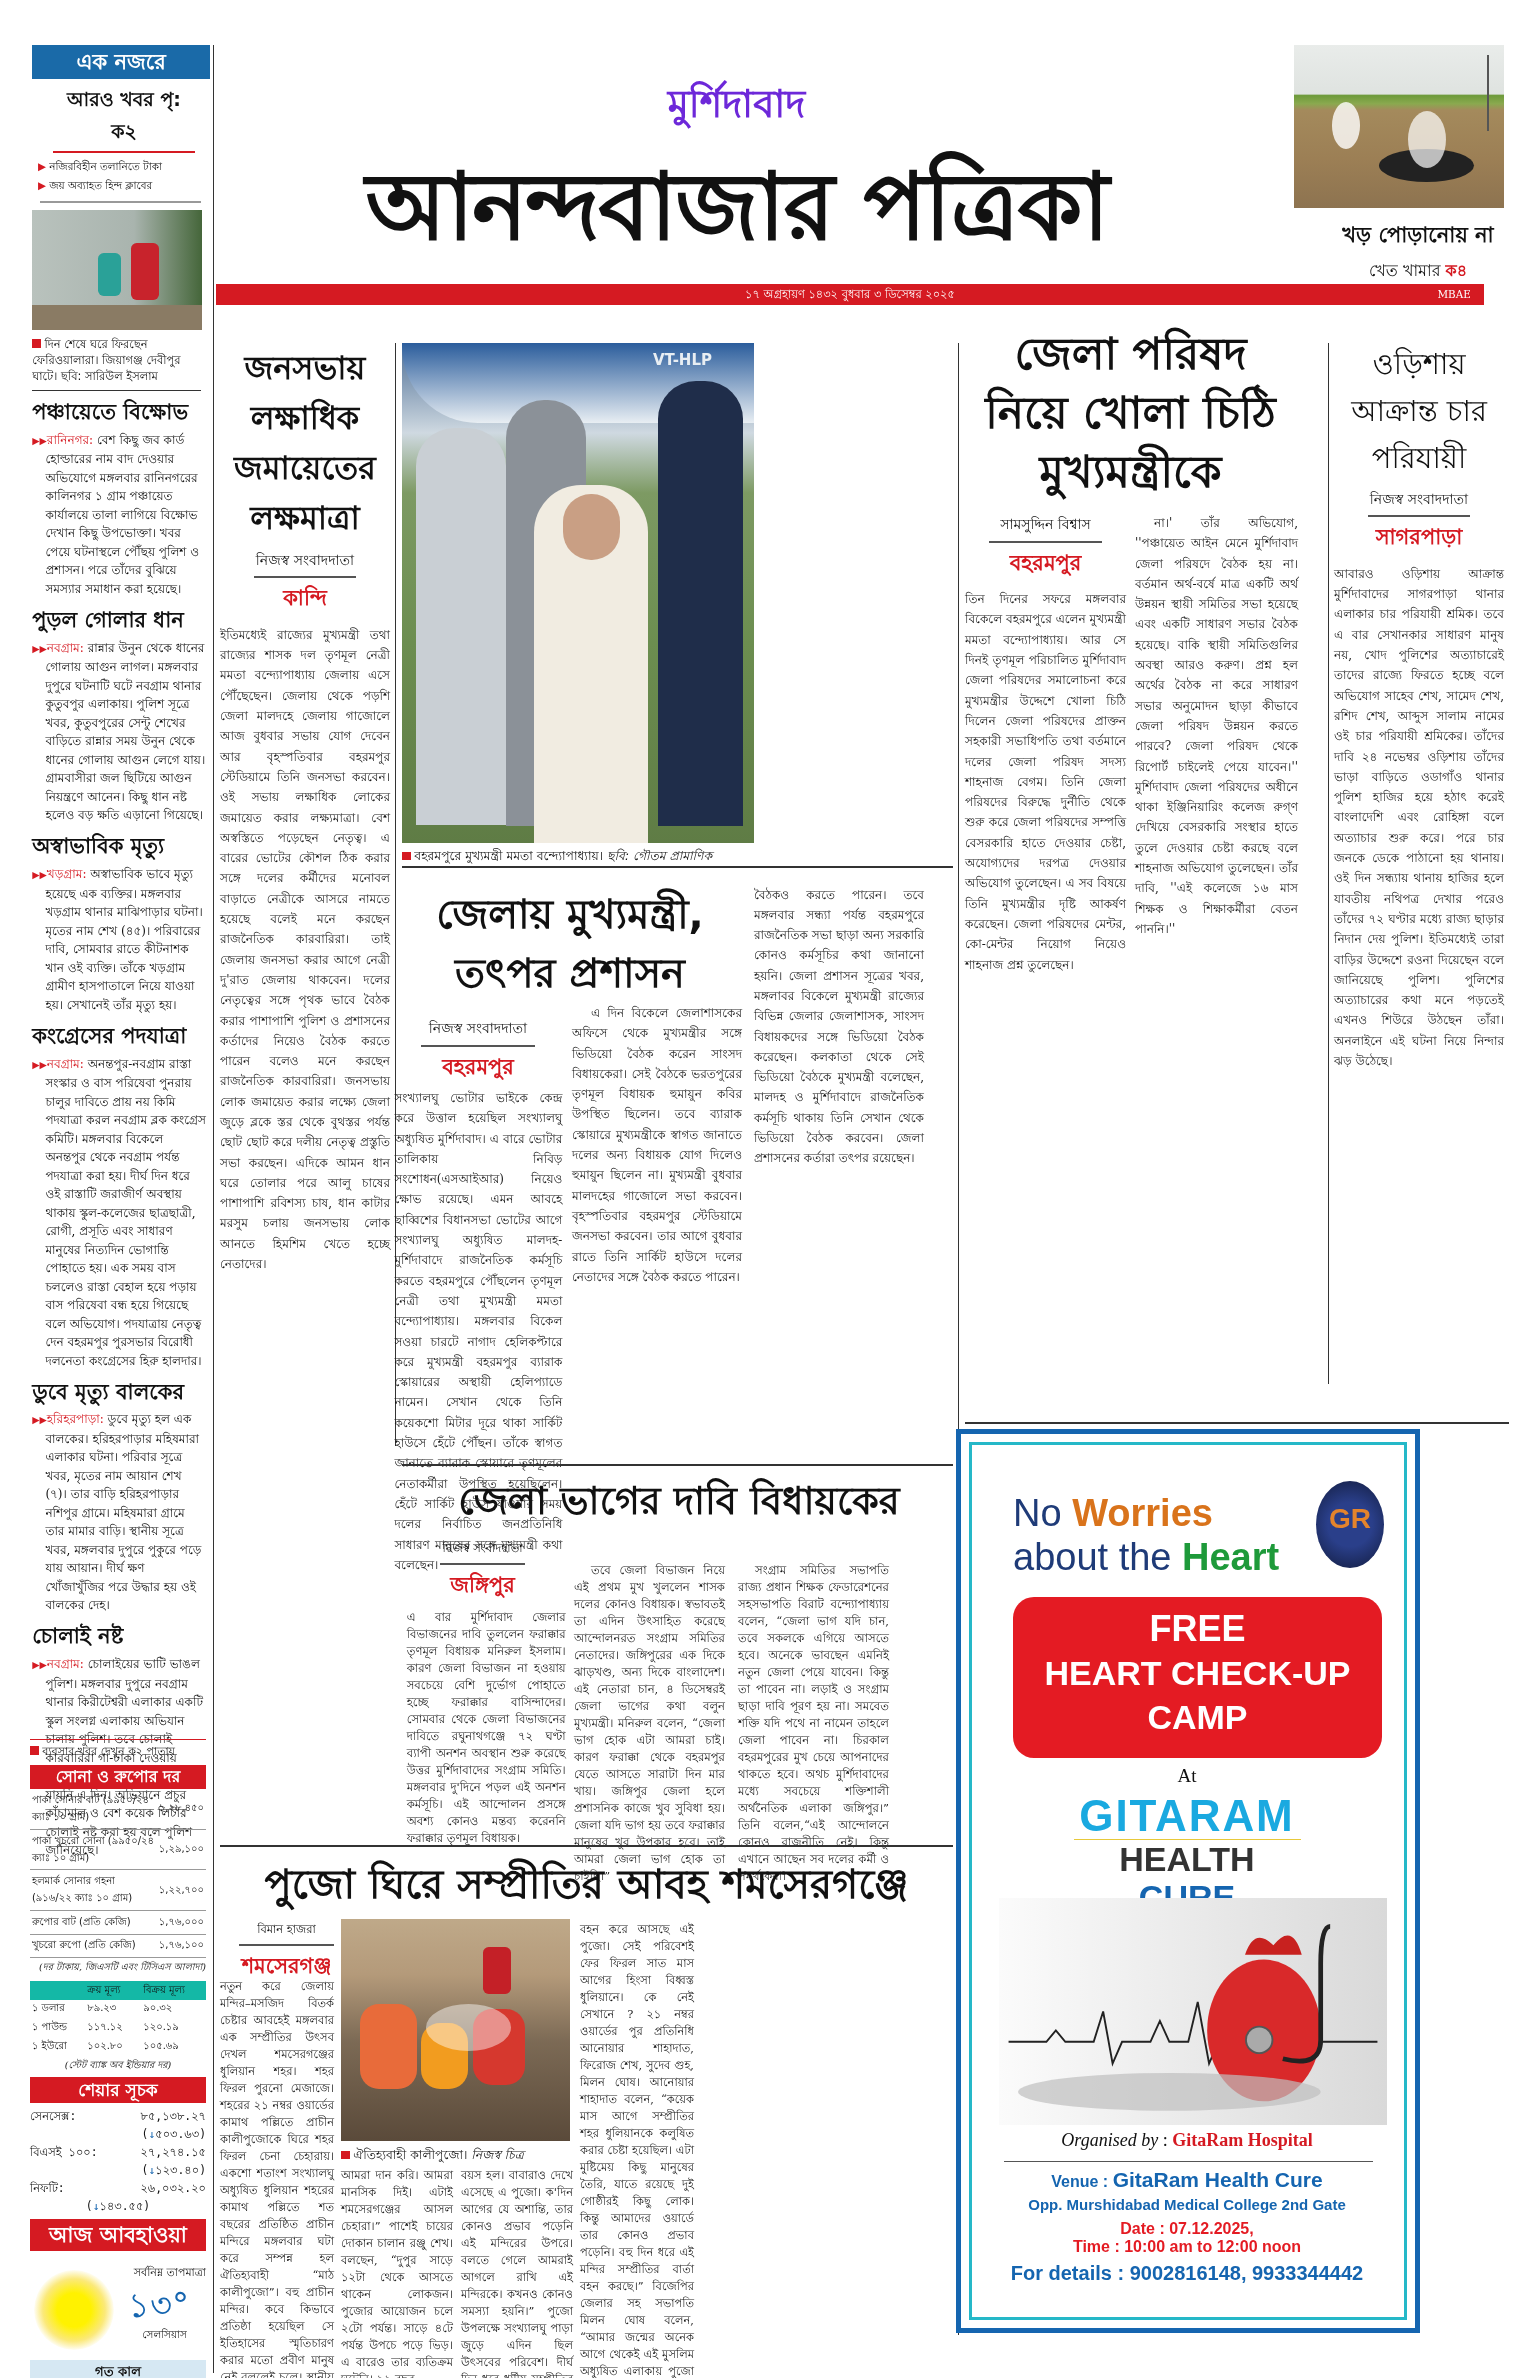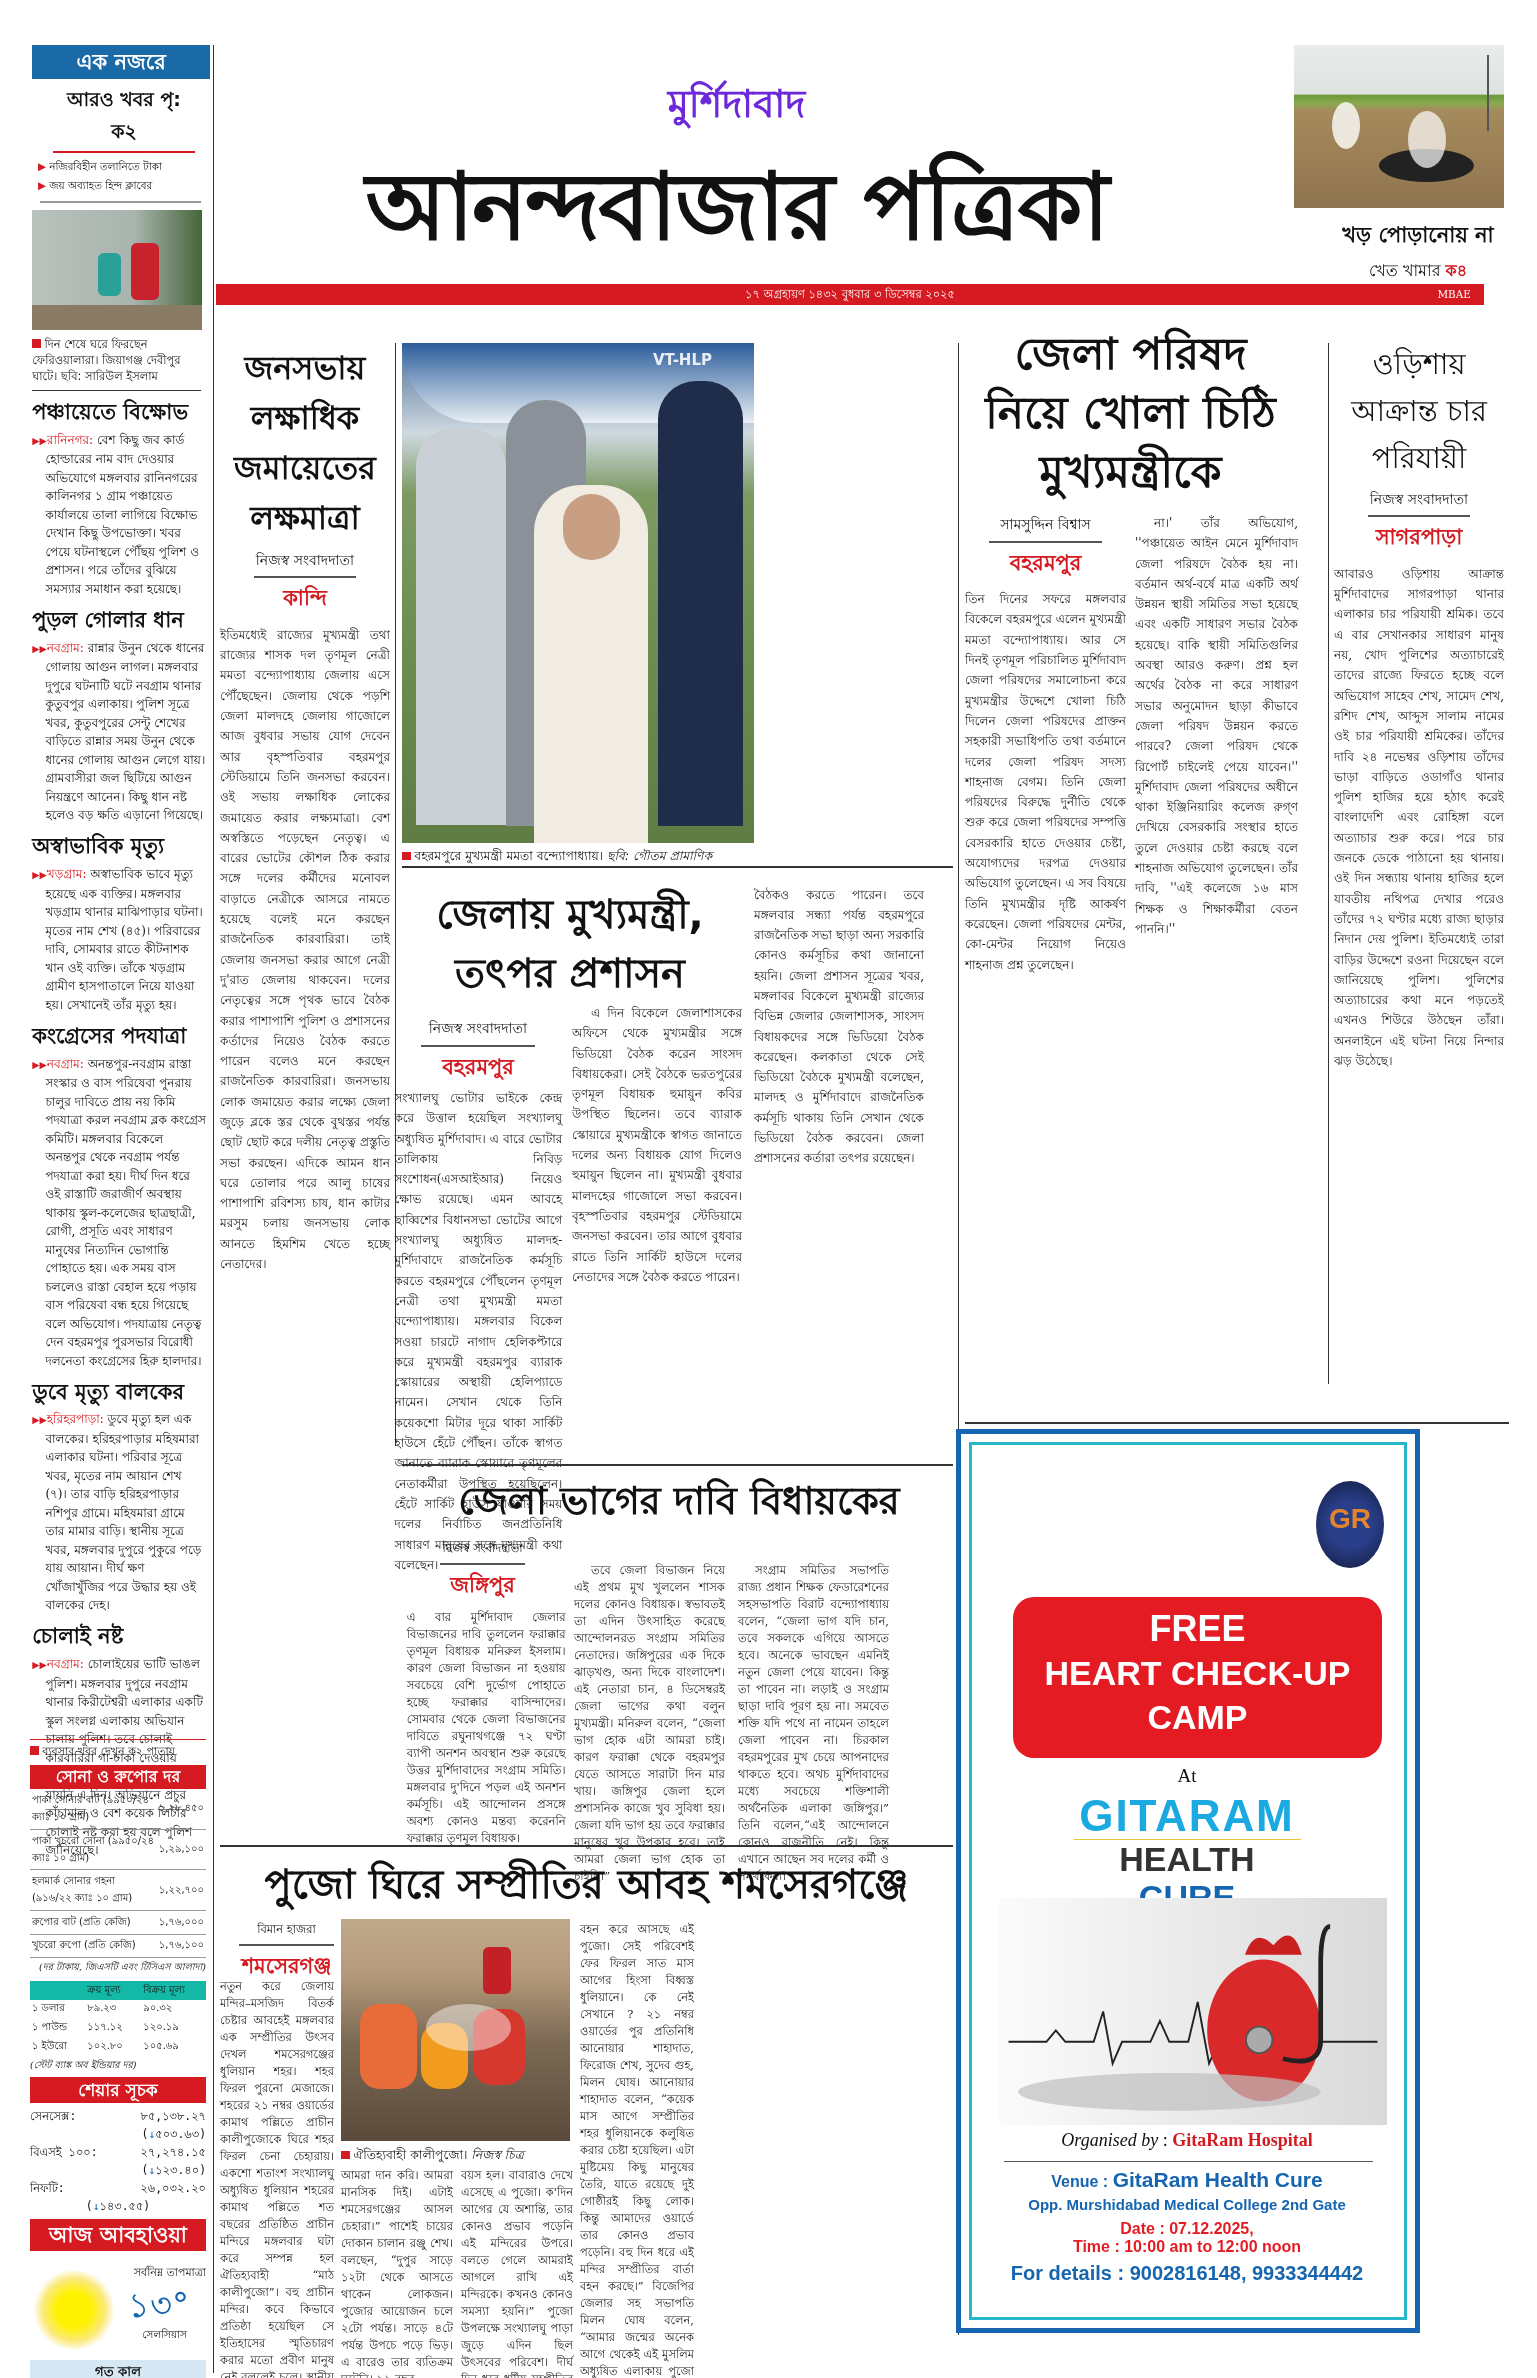--- a/index.html
+++ b/index.html
@@ -145,21 +145,21 @@
           <td>১১৭.১২</td>
           <td>১২০.১৯</td>
         </tr>
     <tr>
           <td>১ ইউরো</td>
           <td>১০২.৮০</td>
           <td>১০৫.৬৯</td>
         </tr>
   </tbody>
     </table>
-  <div style="font-size:9.5px;font-style:italic;text-align:left;margin:1.9px 0 3.8px">(স্টেট ব্যাঙ্ক অব ইন্ডিয়ার দর)</div>
+  <div style="font-size:9.5px;font-style:italic;text-align:center;margin:1.9px 0 3.8px">(স্টেট ব্যাঙ্ক অব ইন্ডিয়ার দর)</div>
   <div class="redbar" style="font-size:17px;height:26.5px;line-height:26.5px">শেয়ার সূচক</div>
   <div class="idx" style="margin-top:3.8px">
     <div><span>সেনসেক্স:</span><span style="float:right">৮৫,১৩৮.২৭</span></div>
     <div style="text-align:right">(<span style="color:#1565b0">↓</span><span>৫০৩.৬৩</span>)</div>
     <div><span>বিএসই ১০০:</span><span style="float:right">২৭,২৭৪.১৫</span></div>
     <div style="text-align:right">(<span style="color:#1565b0">↓</span><span>১২৩.৪০</span>)</div>
     <div><span>নিফটি:</span><span style="float:right">২৬,০৩২.২০</span></div>
     <div style="text-align:center">(<span style="color:#1565b0">↓</span><span>১৪৩.৫৫</span>)</div>
   </div>
   <div class="redbar" style="font-size:21px;height:32px;line-height:32px;margin-top:3.8px">আজ আবহাওয়া</div>
@@ -269,20 +269,24 @@
   <div class="caption" style="position:absolute;left:121px;top:293px;width:237px">
     <span class="sq"></span><span>ঐতিহ্যবাহী কালীপুজো।</span> <i>নিজস্ব চিত্র</i>
   </div>
   <div class="body-text abs" style="left:121px;top:314px;width:112px;font-size:11.4px;line-height:17px">আমরা দান করি। আমরা মানসিক দিই। এটাই শমসেরগঞ্জের আসল চেহারা।” পাশেই চায়ের দোকান চালান রঞ্জু শেখ। বলছেন, “দুপুর সাড়ে ১২টা থেকে আসতে থাকেন লোকজন। পুজোর আয়োজন চলে ২টো পর্যন্ত। সাড়ে ৪টে পর্যন্ত উপচে পড়ে ভিড়। এ বারেও তার ব্যতিক্রম ঘটেনি। ২২ বছর</div>
   <div class="body-text abs" style="left:241px;top:314px;width:112px;font-size:11.4px;line-height:17px">বয়স হল। বাবারাও দেখে এসেছে এ পুজো। ক'দিন আগের যে অশান্তি, তার কোনও প্রভাব পড়েনি এই মন্দিরের উপরে। বলতে গেলে আমরাই আগলে রাখি এই মন্দিরকে। কখনও কোনও সমস্যা হয়নি।” পুজো উপলক্ষে সংখ্যালঘু পাড়া জুড়ে এদিন ছিল উৎসবের পরিবেশ। দীর্ঘ দিন ধরে ধর্মীয় সম্প্রীতির বার্তা</div>
   <div class="body-text abs" style="left:360px;top:68px;width:114px;font-size:11.4px;line-height:17px">বহন করে আসছে এই পুজো। সেই পরিবেশই ফের ফিরল সাত মাস আগের হিংসা বিধ্বস্ত ধুলিয়ানে। কে নেই সেখানে ? ২১ নম্বর ওয়ার্ডের পুর প্রতিনিধি আনোয়ার শাহাদাত, ফিরোজ শেখ, সুদেব গুহ, মিলন ঘোষ। আনোয়ার শাহাদাত বলেন, “কয়েক মাস আগে সম্প্রীতির শহর ধুলিয়ানকে কলুষিত করার চেষ্টা হয়েছিল। এটা মুষ্টিমেয় কিছু মানুষের তৈরি, যাতে রয়েছে দুই গোষ্ঠীরই কিছু লোক। কিন্তু আমাদের ওয়ার্ডে তার কোনও প্রভাব পড়েনি। বহু দিন ধরে এই মন্দির সম্প্রীতির বার্তা বহন করছে।” বিজেপির জেলার সহ সভাপতি মিলন ঘোষ বলেন, “আমার জন্মের অনেক আগে থেকেই এই মুসলিম অধ্যুষিত এলাকায় পুজো হয়ে আসছে। সকলেরই পূর্ণ সহযোগিতা রয়েছে এতে।ধুলিয়ানের ঘটনার পুনরাবৃত্তি হোক কেউ চাই না। দুই সম্প্রদায়ের মানুষই অতীতে ক্ষতিগ্রস্ত হয়েছেন। সকলেই ভুলতে চান সেই স্মৃতিকে।”</div>
 </div>
 
 <div class="ad">
   <div class="ad-inner"></div>
+  <div class="abs" style="left:52px;top:57px;font-family:'Liberation Sans',sans-serif;font-size:38px;line-height:44px">
+    <div><span style="color:#1f3b78">No</span> <b style="color:#d9731b">Worries</b></div>
+    <div><span style="color:#1f3b78">about the</span> <b style="color:#1e9a3a">Heart</b></div>
+  </div>
   <div class="abs" style="left:355px;top:47px;width:68px;height:87px;border-radius:50%;background:radial-gradient(circle,#2a3f8a 40%,#111a3a 100%);color:#e4842c;font-family:'Liberation Sans',sans-serif;font-weight:bold;font-size:28px;text-align:center;line-height:76px"><span>GR</span></div>
   <div class="abs" style="left:52px;top:163px;width:369px;height:161px;background:#e41b23;border-radius:21px;text-align:center;color:#fff;font-family:'Liberation Sans',sans-serif;font-weight:bold">
     <div style="font-size:36px;line-height:47px;margin-top:7.6px">FREE</div>
     <div style="font-size:34px;line-height:42px">HEART CHECK-UP</div>
     <div style="font-size:34px;line-height:47px">CAMP</div>
   </div>
   <div class="abs" style="left:0;width:452px;top:331px;text-align:center;font-family:'Liberation Serif',serif;font-size:19px">At</div>
   <div class="abs" style="left:0;width:452px;top:358px;text-align:center;font-family:'Liberation Sans',sans-serif;font-weight:bold">
     <div style="font-size:44px;color:#1aa9e0;line-height:47px;letter-spacing:1.9px">GITARAM</div>
     <div style="font-size:34px;line-height:38px;border-top:1.9px solid #e8c93a;width:227px;margin:0 auto"><span style="color:#333">HEALTH</span> <span style="color:#1565b0">CURE</span></div>

